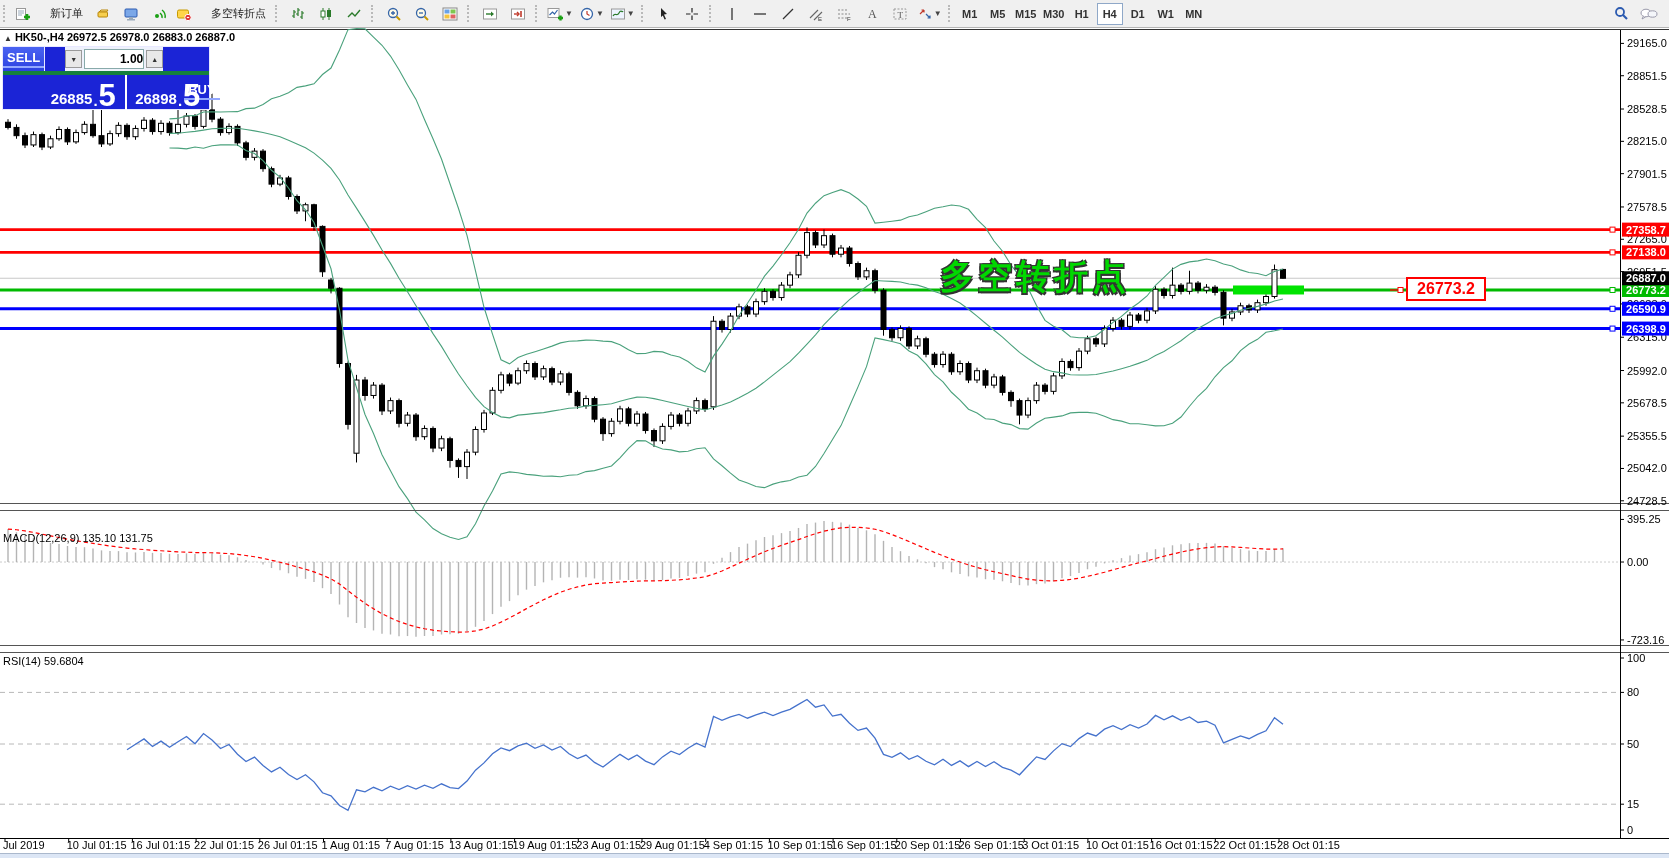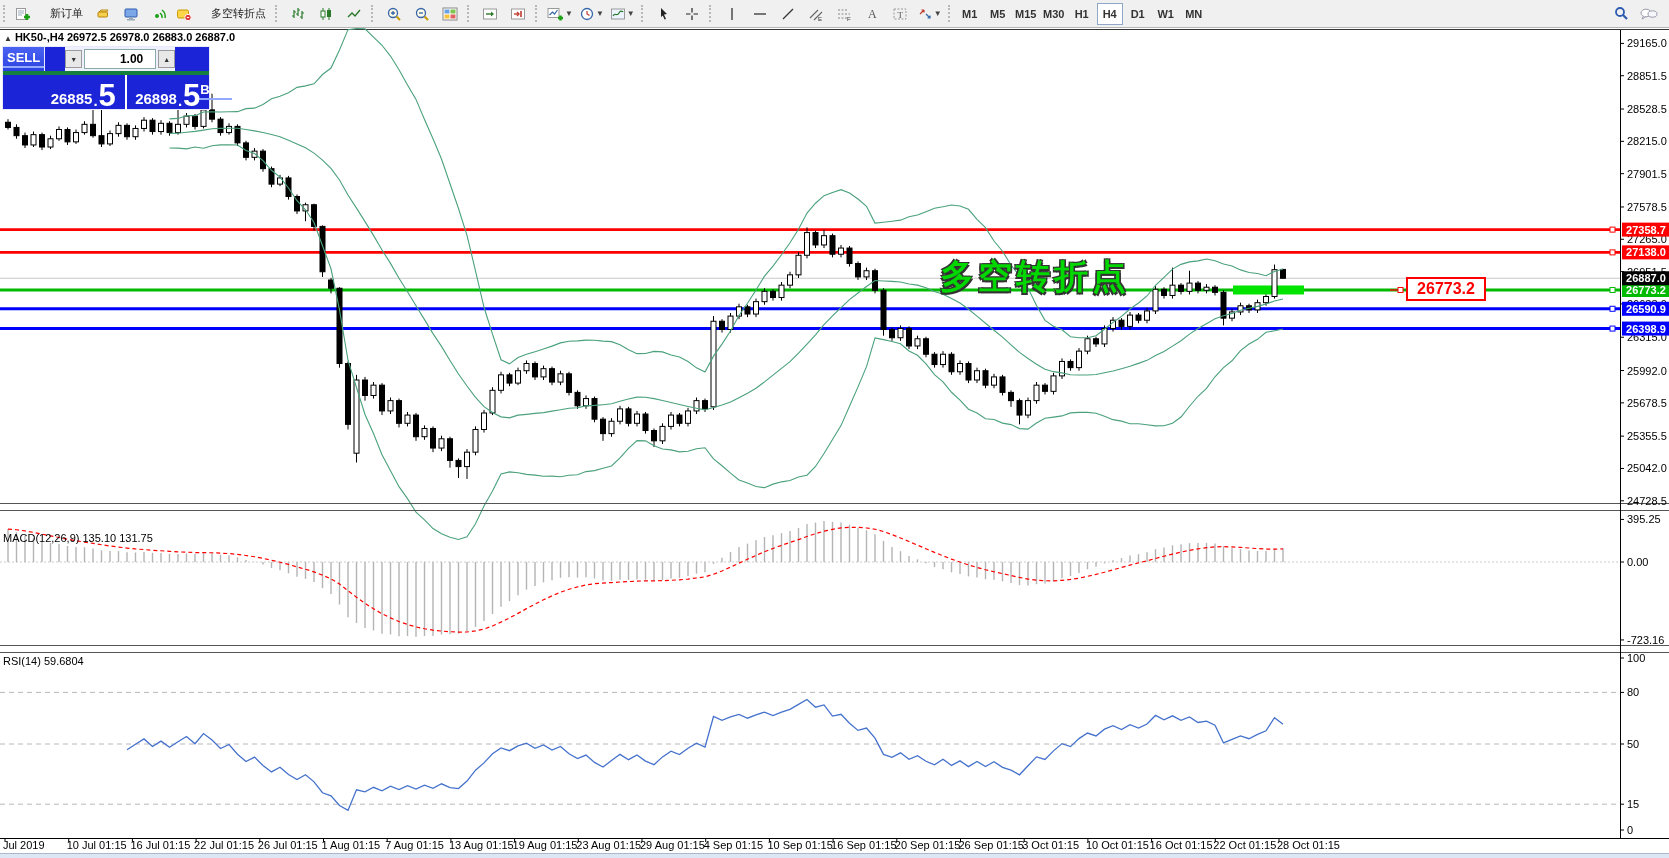--- a/index.html
+++ b/index.html
@@ -34,21 +34,21 @@
   .panel{left:2px;top:46px;width:206px;height:62px;background:#1b24d6;border:1px solid #e8e8ff;z-index:4;}
   .panel .row1{display:flex;height:24px;gap:20px;}
   .obtn{width:54px;background:linear-gradient(#4a63f2,#2b41e0);color:#fff;font-size:13px;font-weight:bold;
         display:flex;flex-direction:column;align-items:center;justify-content:center;border-right:1px solid #e8e8ff;}
   .obtn span{border-bottom:2px solid #93a8ff;padding:0 4px 1px 4px;}
   .obtn.buy{border-left:1px solid #e8e8ff;border-right:none;width:56px;margin-top:44px;}
   .spin{flex:1;background:#eef1fb;display:flex;align-items:center;justify-content:center;gap:2px;}
   .sbtn{width:15px;height:16px;background:#e8e8e8;border:1px solid #9a9a9a;font-size:7px;color:#333;
         display:flex;align-items:center;justify-content:center;}
   .vol{width:56px;height:16px;border:1px solid #8aa;background:#fff;font-size:12px;font-weight:bold;
-       text-align:right;padding-right:12px;font-family:"Liberation Sans",sans-serif;}
+       text-align:right;padding-right:0;font-family:"Liberation Sans",sans-serif;}
   .row2{display:flex;height:37px;border-top:4px solid #15803d;padding-left:39px;}
   .pcell{width:102px;color:#fff;display:flex;align-items:flex-end;justify-content:center;padding-bottom:3px;}
   .pcell.l{border-right:2px solid #fff;}
   .psm{font-size:15px;font-weight:bold;line-height:20px;}
   .pdot{font-size:15px;font-weight:bold;margin:0 1px;}
   .pbig{font-size:31px;font-weight:bold;line-height:26px;}
   .bstrip{position:absolute;left:0;top:853px;width:1669px;height:5px;background:#dce6f5;border-top:1px solid #aab8cc;z-index:2;}
 </style>
 </head>
 <body>

